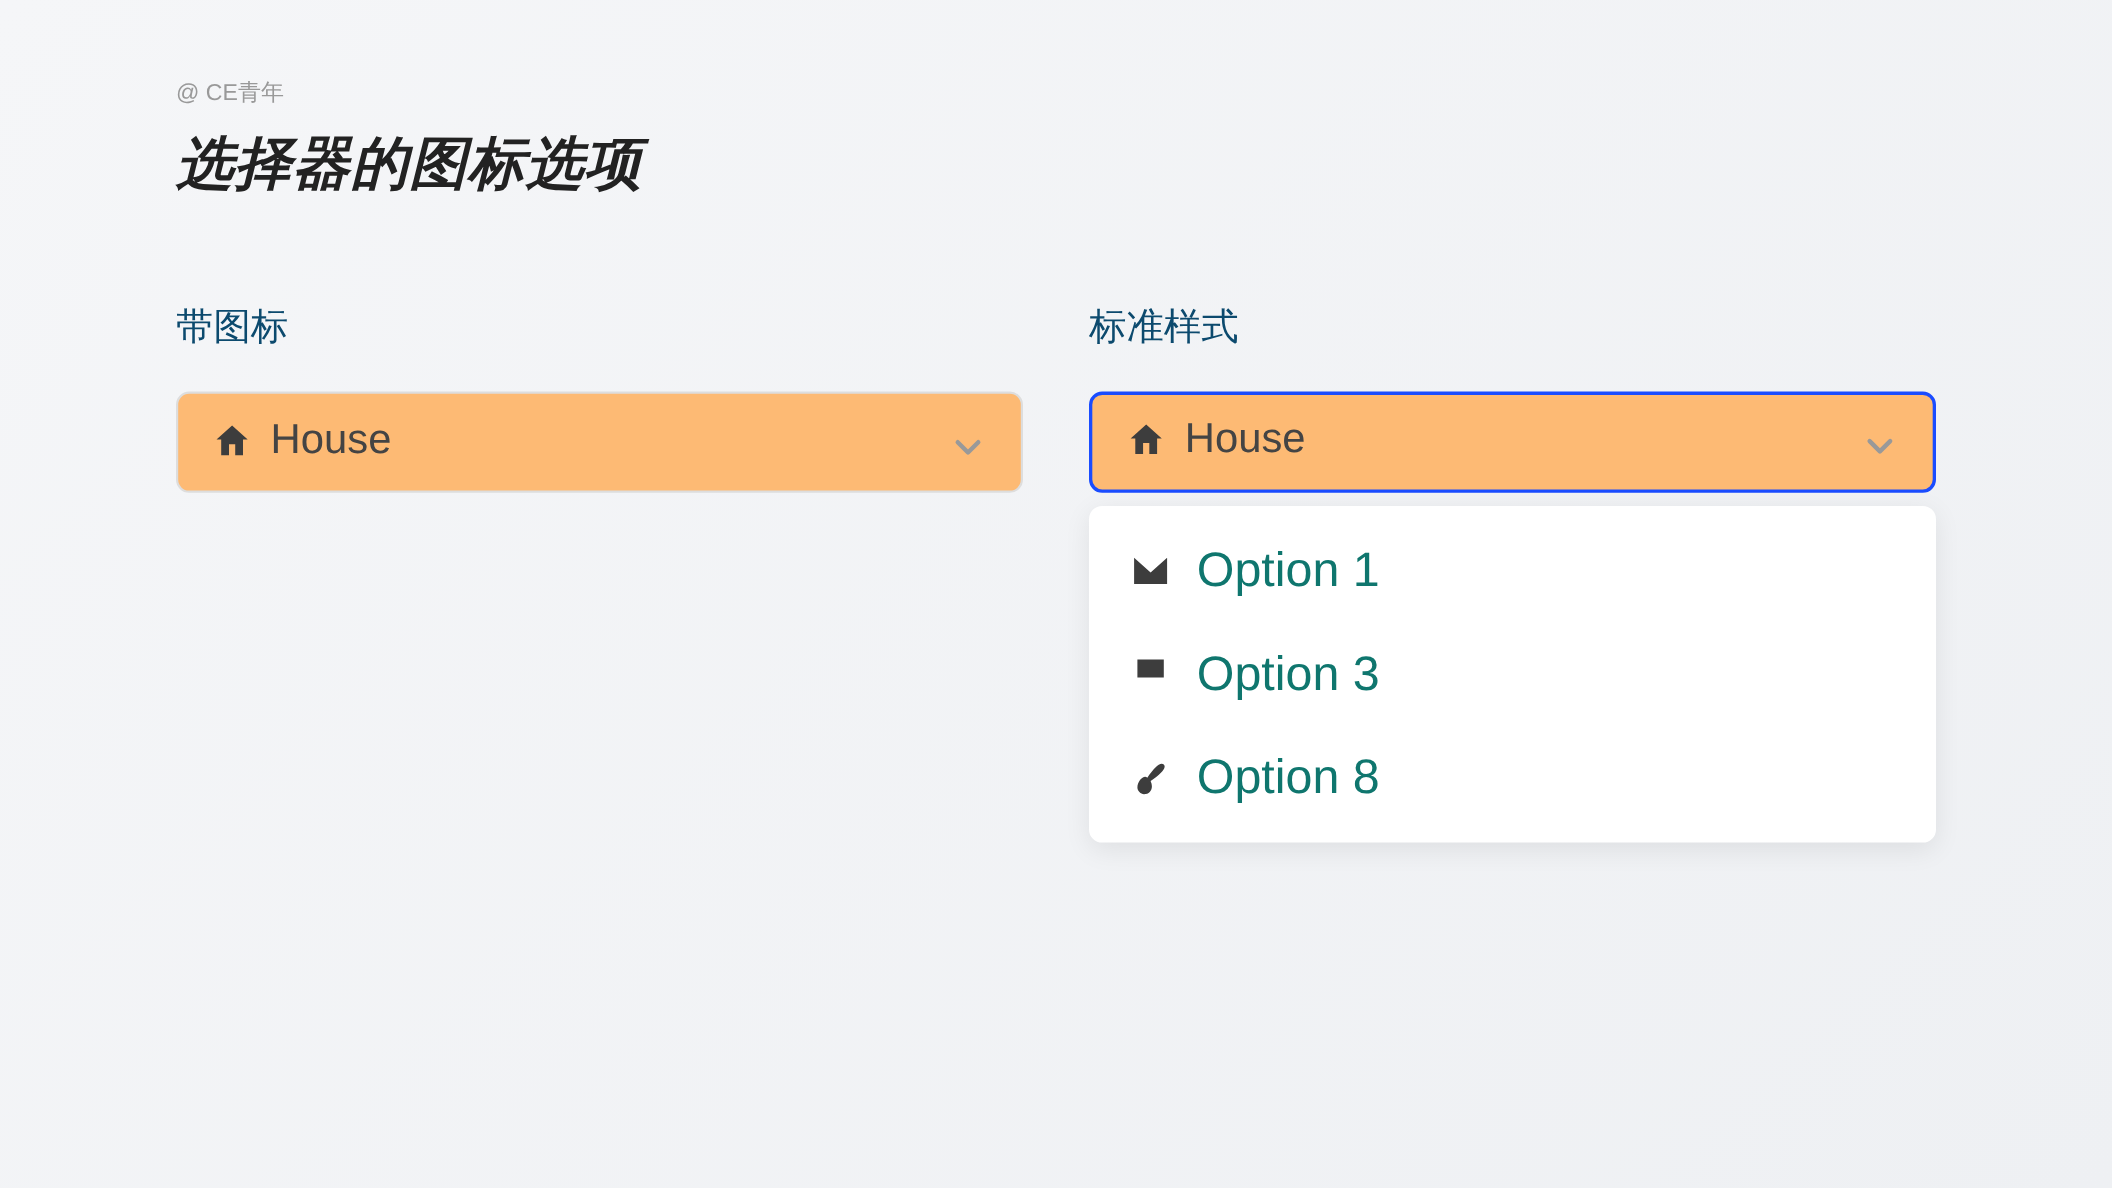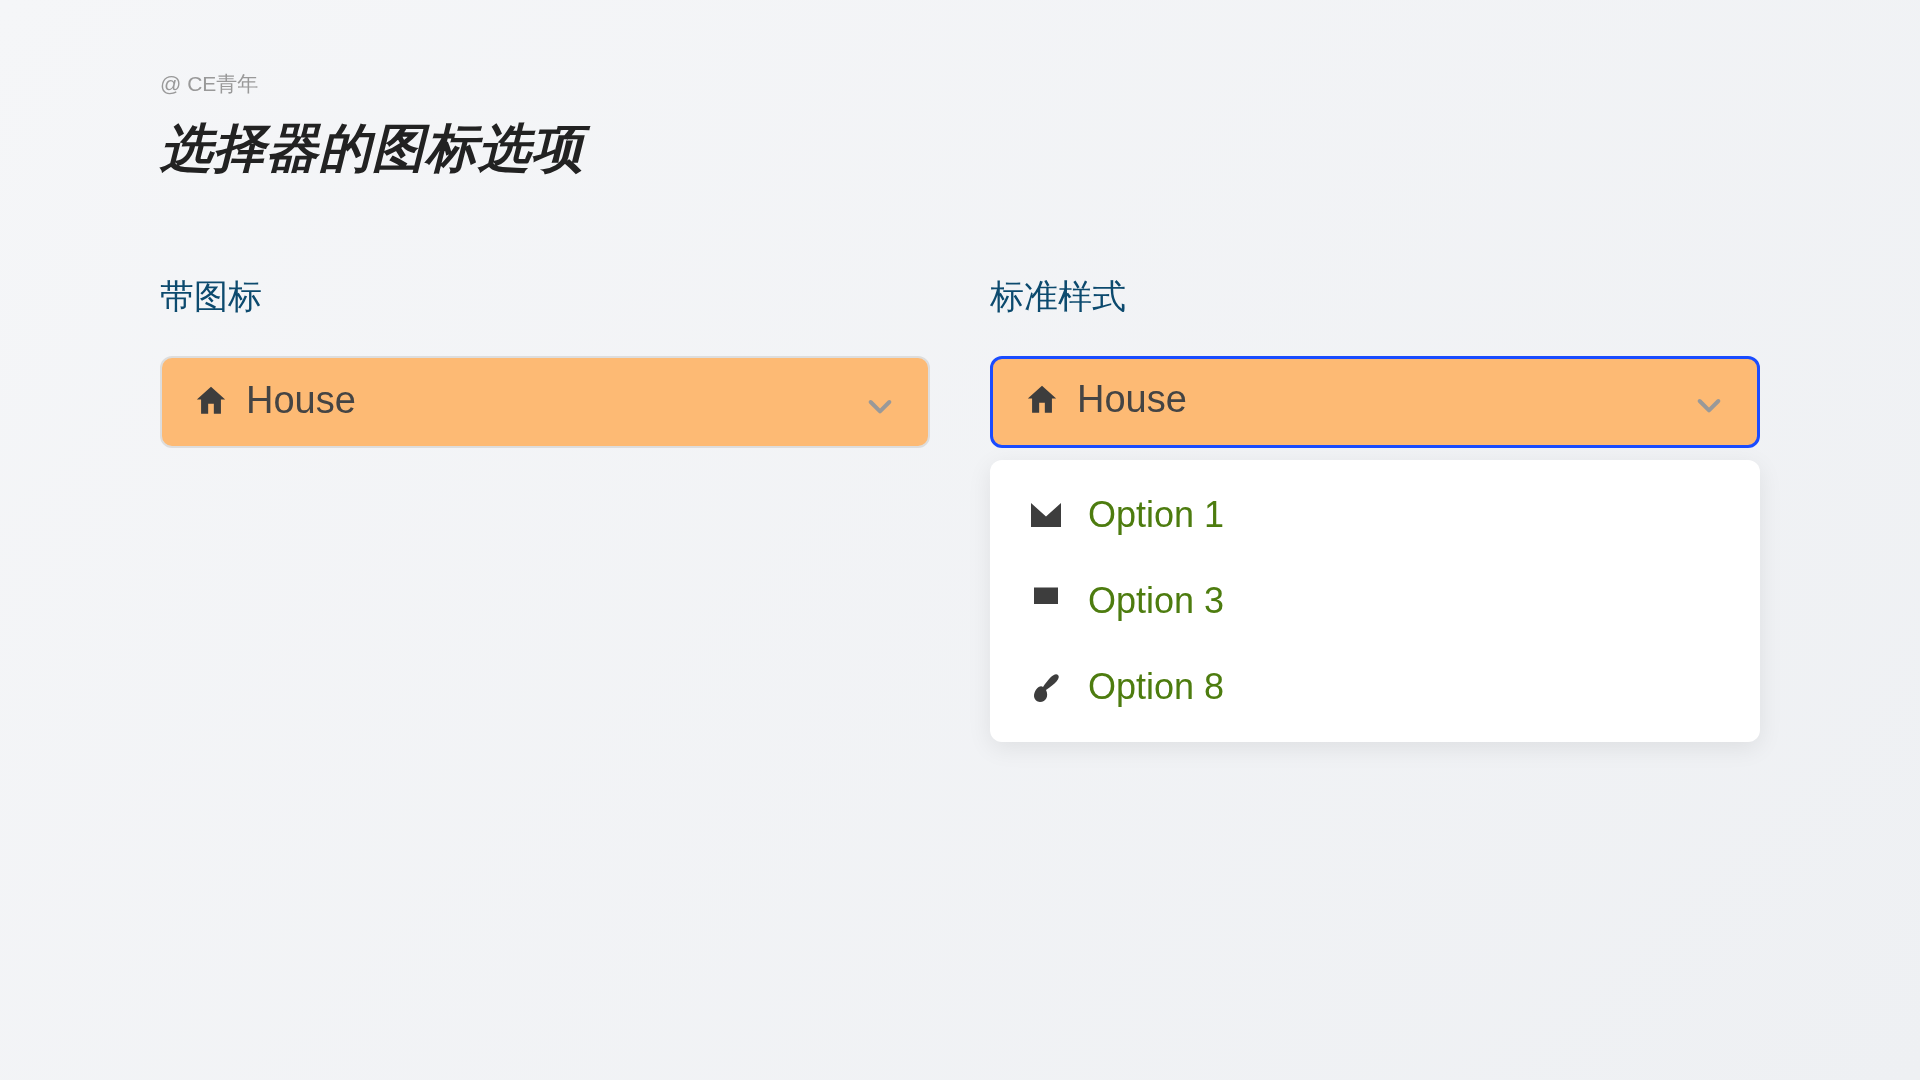--- a/index.html
+++ b/index.html
@@ -86,22 +86,22 @@
       padding: 12px 0;
     }
     .option {
       display: flex;
       align-items: center;
       gap: 24px;
       padding: 22px 38px;
       cursor: pointer;
     }
     .option-text {
-      font-size: 36px;
-      color: #4d7c0f;
+      font-size: 44px;
+      color: #0f766e;
     }
     .option .icon {
       width: 36px;
       height: 36px;
     }
   </style>
 </head>
 <body>
 
 <div class="header-subtitle">@ CE青年</div>

